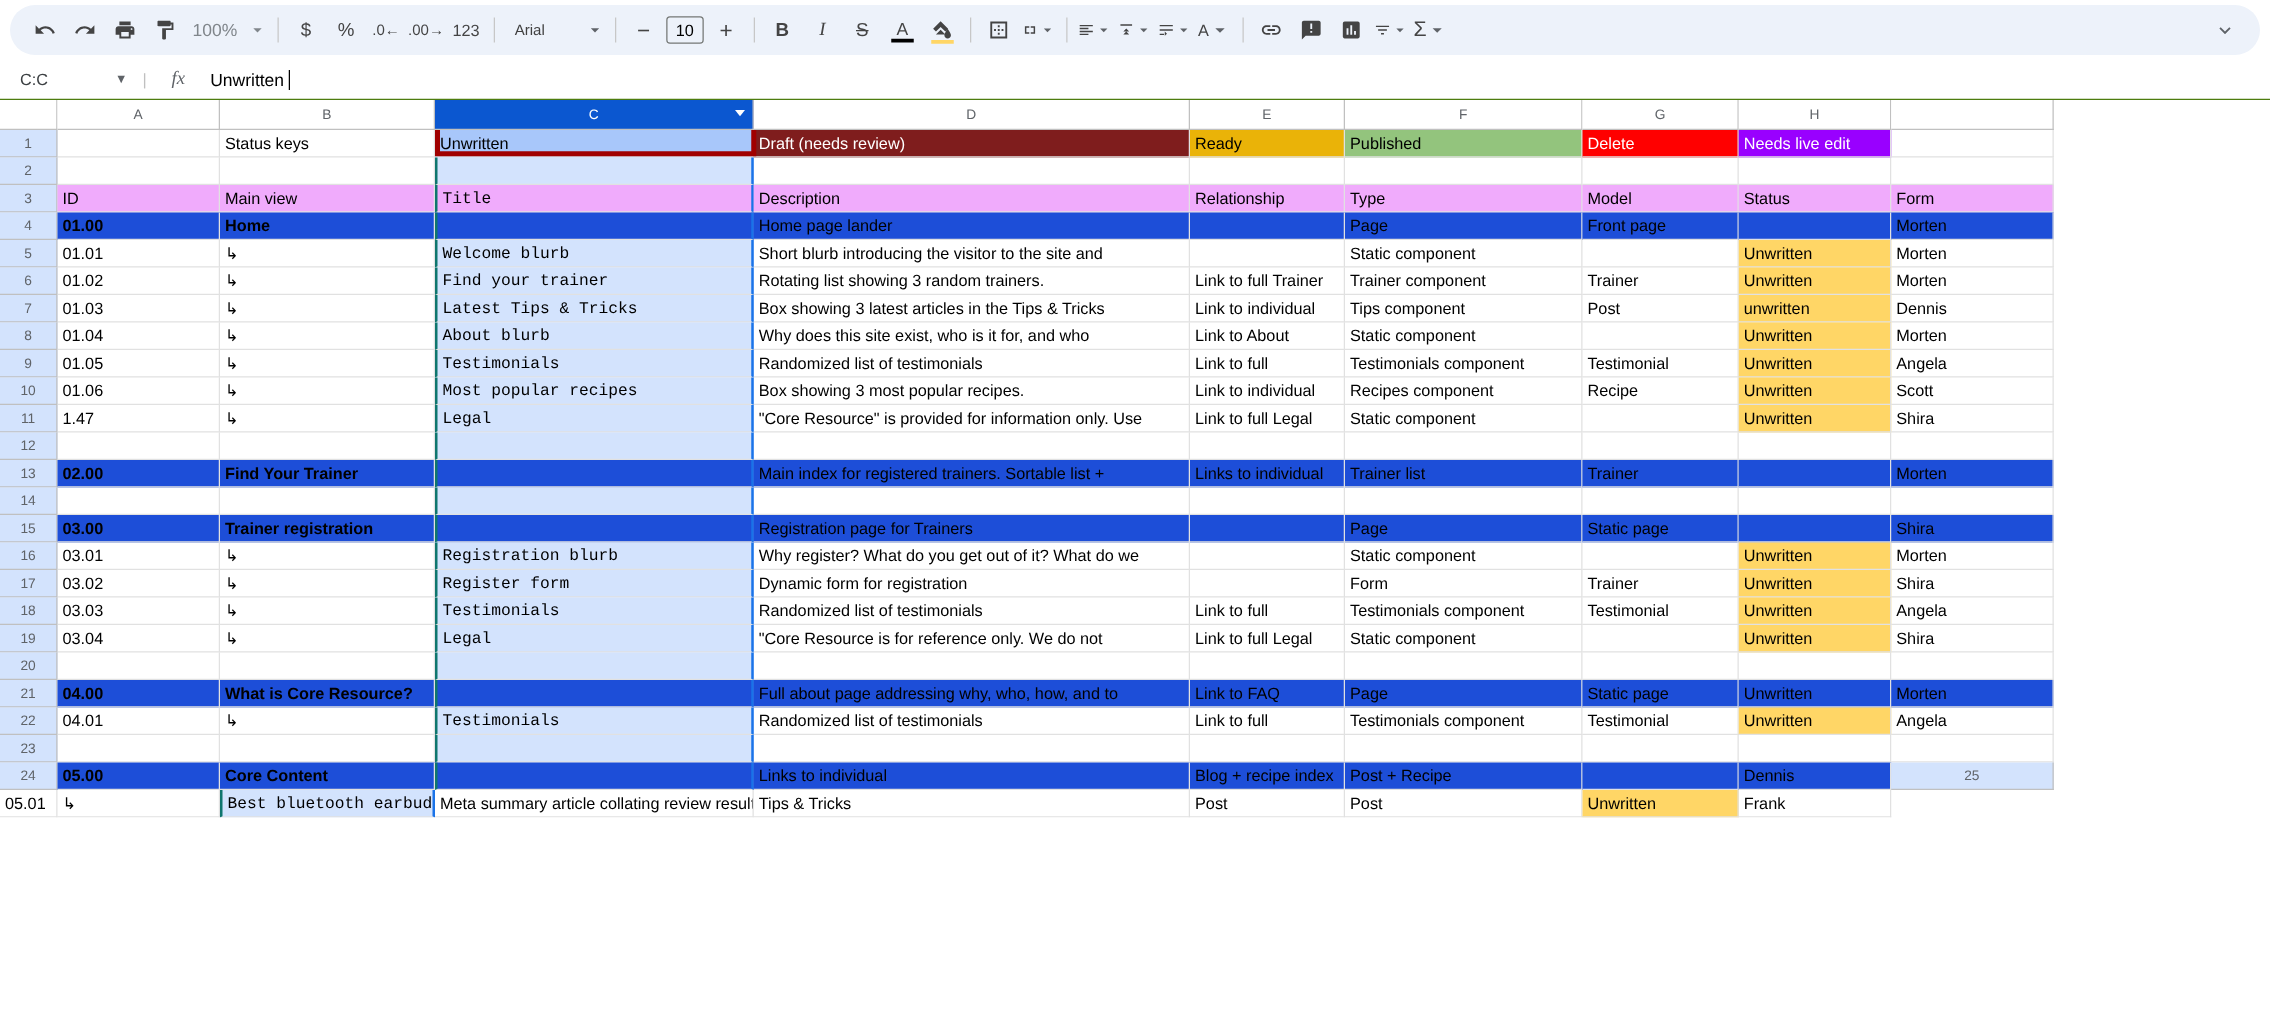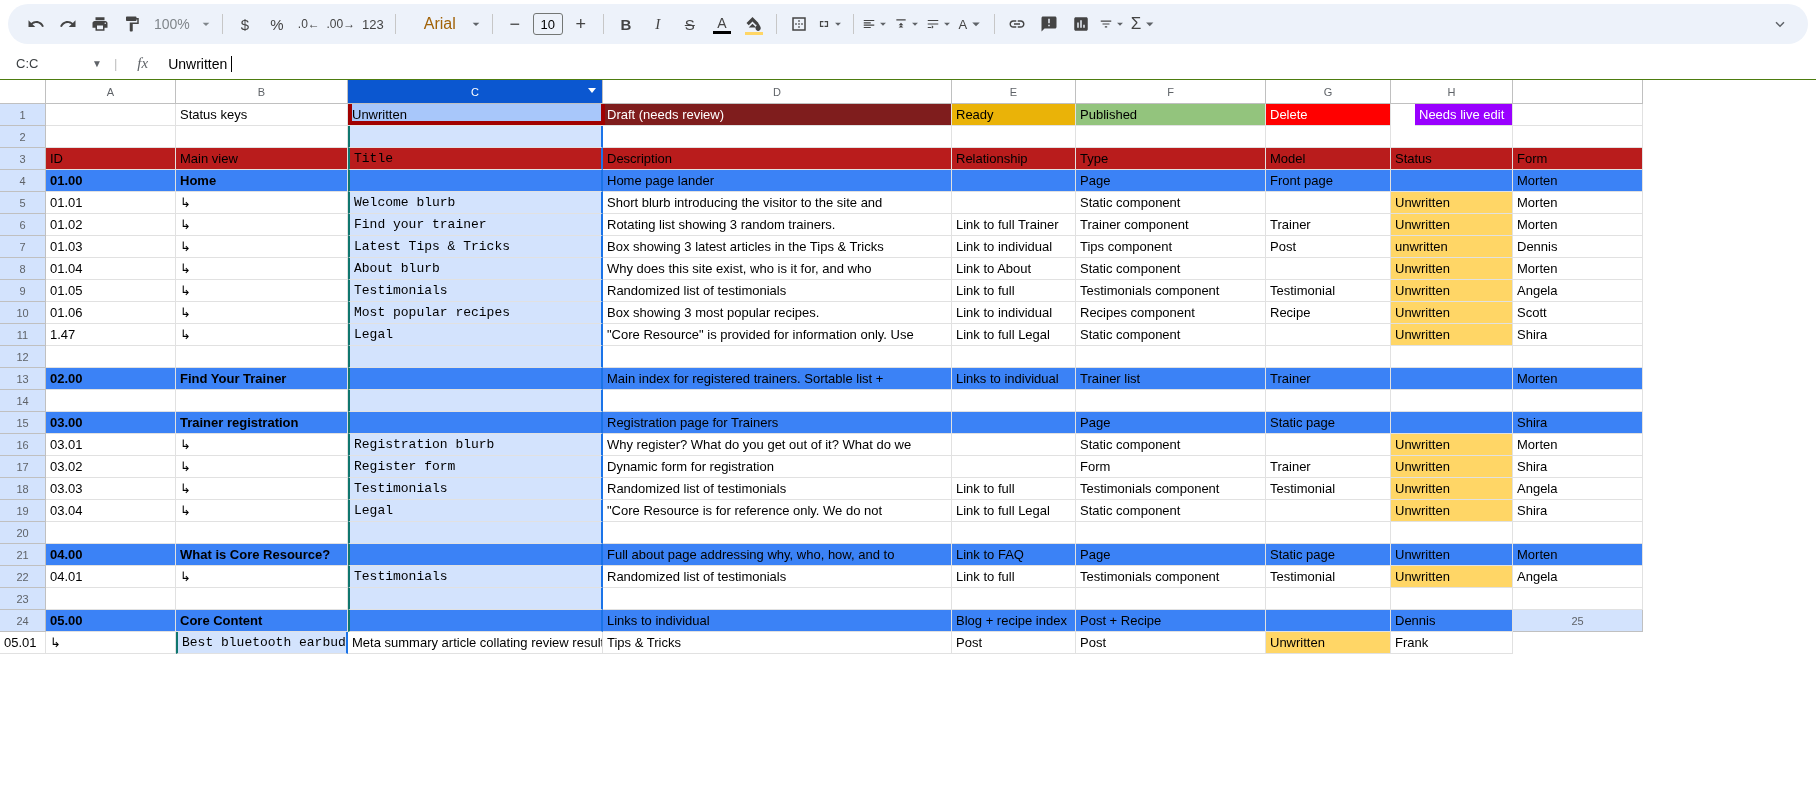--- a/index.html
+++ b/index.html
@@ -2,21 +2,21 @@
 <html><head>
 <meta charset="utf-8">
 <style>
 * { margin: 0; padding: 0; box-sizing: border-box; }
 body { font-family: Arial, sans-serif; font-size: 13px; background: #fff; overflow: hidden; }
 
 .toolbar { display: flex; align-items: center; padding: 6px 14px; background: #edf2fa; border-radius: 24px; margin: 4px 8px; gap: 4px; }
 .tb-btn { display:flex; align-items:center; justify-content:center; width:28px; height:28px; border-radius:4px; color:#444; cursor:pointer; }
 .tb-sep { width:1px; height:20px; background:#c7c7c7; margin:0 4px; }
 .zoom-text { color:#80868b; font-size:14px; padding:0 4px; }
-.font-name { font-size:16px; color:#a16207; padding:0 8px; min-width:60px;text-align:right; }
+.font-name { font-size:12px; color:#404040; padding:0 8px; min-width:60px; }
 .font-size-box { border:1px solid #747775; width:30px; height:22px; text-align:center; font-size:13px; display:flex; align-items:center; justify-content:center; border-radius:3px; }
 .text-color { display:flex; flex-direction:column; align-items:center; justify-content:center; }
 .color-bar { width:18px; height:3px; }
 
 .namebox-row { display:flex; align-items:center; padding:6px 10px; gap:12px; border-bottom:1px solid #4d7c0f; }
 .name-box { width:70px; font-size:13px; color:#3c4043; padding:2px 6px; }
 .name-dd { color:#5f6368; font-size:10px; cursor:pointer; }
 .fx-label { font-style:italic; font-family:serif; color:#5f6368; font-size:15px; padding:0 8px; }
 .formula-input { flex:1; font-size:14px; color:#000; border:none; outline:none; }
 .formula-input::after { content:''; }
@@ -25,29 +25,29 @@
 .sheet { position:relative; }
 .grid { display:grid; grid-template-columns: 46px 130px 172px 255px 349px 124px 190px 125px 122px 130px; }
 .hdr { background:#fff; border:1px solid #c0c0c0; border-top:none; border-left:none; text-align:center; font-size:11px; color:#5f6368; height:24px; display:flex; align-items:center; justify-content:center; position:relative; }
 .hdr.sel { background:#0b57d0; color:#fff; }
 .hdr.sel .dd-tri { position:absolute; right:6px; top:8px; border-left:4px solid transparent; border-right:4px solid transparent; border-top:5px solid #fff; }
 .rowhdr { background:#fff; border:1px solid #c0c0c0; border-top:none; border-left:none; text-align:center; font-size:11px; color:#5f6368; display:flex; align-items:center; justify-content:center; }
 .rowhdr.selband { background:#d3e3fd; }
 .cell { border-right:1px solid #e1e1e1; border-bottom:1px solid #e1e1e1; padding:2px 4px; font-size:13px; color:#000; height:22px; overflow:hidden; white-space:nowrap; display:flex; align-items:center; }
 .cell.colsel { background:#d3e3fd; border-right:2px solid #1a73e8; border-left:2px solid #0f766e;font-family:Liberation Mono, monospace; }
 .cell.colsel-active { background:#a8c7fa; }
-.cell.hdr3 { background:#b91c1c; font-weight:normal; }
+.cell.hdr3 { background:#f0abfc; font-weight:normal; }
 .cell.bold { font-weight:bold; }
-.cell.sectionrow { background:#3b82f6; }
+.cell.sectionrow { background:#1d4ed8; }
 .status-unwritten { background:#ffd666; }
 .status-draft { background:#7f1d1d; color:#fff; }
 .status-ready { background:#eab308; }
 .status-published { background:#93c47d; }
 .status-delete { background:#ff0000; color:#fff; }
-.status-needslive { background:#9900ff; color:#fff;margin-left:24px; }
+.status-needslive { background:#9900ff; color:#fff; }
 
 .corner { background:#fff; border-right:1px solid #c0c0c0; border-bottom:1px solid #c0c0c0; }
 .chev { margin-left:auto; }
 
 svg { width:18px; height:18px; }
 .red-outline { position:absolute; border:4px solid #a00000; pointer-events:none; }
 </style>
 </head>
 <body>
 

